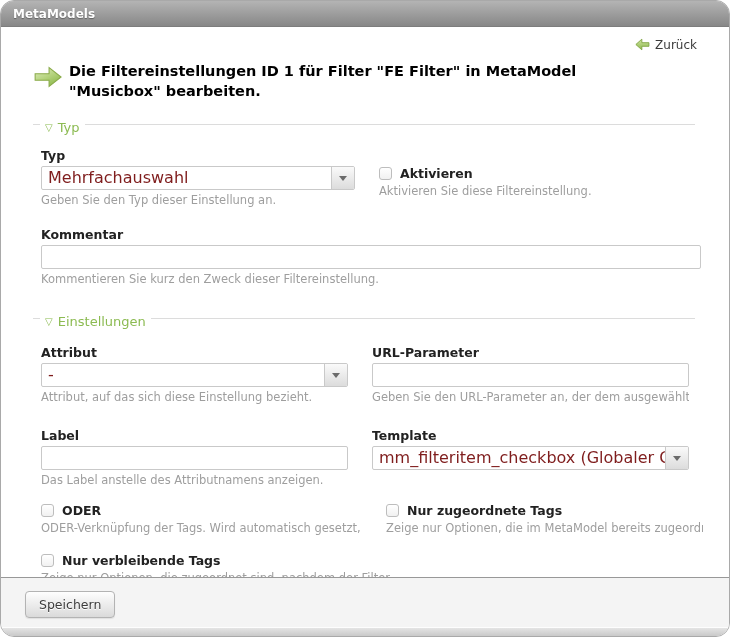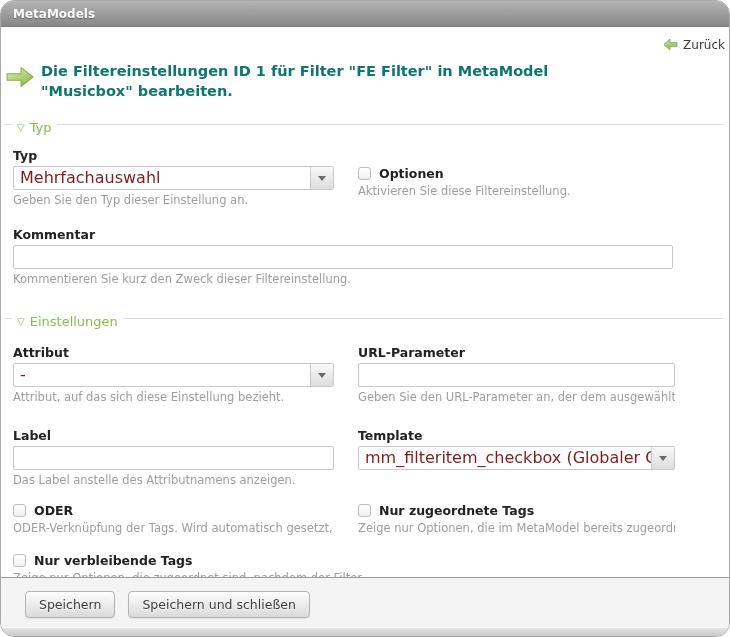--- a/index.html
+++ b/index.html
@@ -16,30 +16,30 @@
   .titlebar{
     height:26px; flex:0 0 26px;
     background:linear-gradient(to bottom,#b4b4b4,#878787);
     border-bottom:1px solid #7d7d7d;
     color:#fff; font-size:12px; font-weight:bold;
     line-height:26px; padding-left:12px;
     text-shadow:0 1px 1px rgba(0,0,0,.35);
   }
 
   
-  .content{ flex:1 1 auto; padding:0 4px; overflow:hidden; background:#fff; }
+  .content{ flex:1 1 auto; padding:0 32px; overflow:hidden; background:#fff; }
 
   .back-row{ text-align:right; margin-top:9px; height:16px; }
   .back-link{ font-size:12px; color:#3b3b3b; text-decoration:none; display:inline-flex; align-items:center; gap:5px; cursor:pointer; }
 
   .headline-row{ display:flex; align-items:flex-start; gap:6px; margin-top:9px; padding-left:0; }
   .big-arrow{ flex:0 0 30px; margin-top:3px; }
   h2.headline{
     font-size:14.5px; line-height:20px; font-weight:bold;
-    color:#0f766e; width:592px;
+    color:#000000; width:592px;
   }
 
   
   .legend{ position:relative; height:17px; margin-top:15px; }
   .legend::before{
     content:""; position:absolute; left:0; right:2px; top:8px;
     border-top:1px solid #dcdcdc;
   }
   .legend-inner{
     position:relative; background:#fff; padding:0 5px;
@@ -168,21 +168,21 @@
                   <span class="select-arrow"></span>
                 </span>
             </div>
             <div class="help">Geben Sie den Typ dieser Einstellung an.</div>
           </div>
         </div>
         <div class="col-r">
           <div class="check-field" style="margin-top:33px;">
             <div class="check-line">
               <span class="checkbox"></span>
-              <span class="check-label">Optionen</span>
+              <span class="check-label">Aktivieren</span>
             </div>
             <div class="help">Aktivieren Sie diese Filtereinstellung.</div>
           </div>
         </div>
       </div>
 
       <div class="field" style="margin-top:20px;">
         <label class="field-label">Kommentar</label>
         <input class="text-input wide" type="text" value="" style="">
         <div class="help">Kommentieren Sie kurz den Zweck dieser Filtereinstellung.</div>
@@ -268,17 +268,16 @@
           <span class="check-label">Nur verbleibende Tags</span>
         </div>
         <div class="help">Zeige nur Optionen, die zugeordnet sind, nachdem der Filter</div>
       </div>
 
     </div>
   </div>
 
   <div class="submit-bar">
     <button class="btn">Speichern</button>
-    <button class="btn">Speichern und schließen</button>
   </div>
 
   <div class="footer-strip"></div>
 </div>
 
 </body></html>

